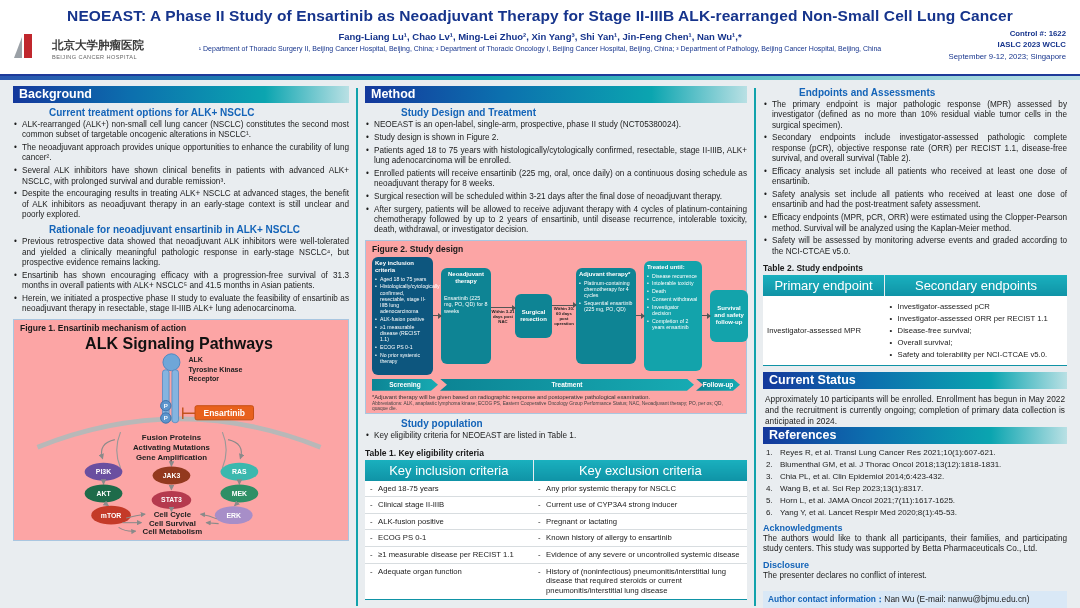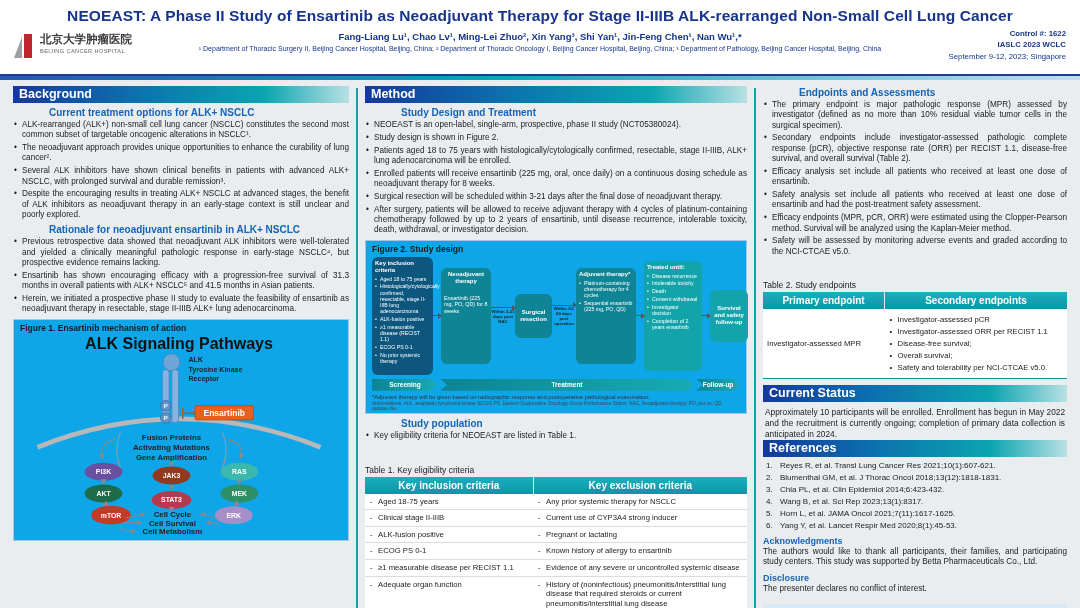--- a/index.html
+++ b/index.html
@@ -5,21 +5,21 @@
   html,body{margin:0;padding:0;}
   body{width:1080px;height:608px;overflow:hidden;font-family:"Liberation Sans",sans-serif;background:#ffffff;}
   .poster{width:1080px;height:608px;display:flex;flex-direction:column;}
 
   
   .header{position:relative;height:74px;background:#fff;flex:none;}
   .header-center{text-align:center;padding-top:7px;}
   .title{font-size:15.5px;font-weight:bold;color:#16348c;letter-spacing:.1px;}
   .authors{font-size:9.5px;font-weight:bold;color:#16348c;margin-top:6px;}
   .affiliations{font-size:7px;color:#16348c;margin-top:3px;}
-  .logo{position:absolute;left:12px;top:32px;display:flex;align-items:flex-start;gap:4px;}
+  .logo{position:absolute;left:12px;top:32px;display:flex;align-items:flex-end;gap:16px;}
   .logo-text .cn{font-size:11.5px;font-weight:bold;color:#3a3a3a;font-family:"DejaVu Sans",sans-serif;}
   .logo-text .en{font-size:5.6px;color:#666;letter-spacing:.4px;margin-top:1px;}
   .conf-info{position:absolute;right:14px;top:28px;text-align:right;color:#16348c;font-size:7.8px;line-height:1.45;}
   .conf-info .b{font-weight:bold;}
   .hdr-line{height:2px;background:#1e3a9a;flex:none;}
   .hdr-strip{height:4px;background:linear-gradient(90deg,#2a57b0,#0fa3ae 45%,#bfe0e6);flex:none;}
 
   
   .content{flex:1;background:#e9edf0;display:flex;gap:7px;padding:6px 13px 4px;box-sizing:border-box;}
   .col-left{width:336px;flex:none;}
@@ -28,21 +28,21 @@
   .vdiv{width:2px;background:#11a3ac;flex:none;margin:2px 0;}
 
   .secbar{height:17px;line-height:17px;padding-left:6px;color:#fff;font-weight:bold;font-size:12.5px;
           background:linear-gradient(90deg,#14389c 0%,#0c6fae 35%,#0ba5b0 75%,#b9e0e4 100%);}
   .subhead{color:#1464b8;font-weight:bold;font-size:10px;margin:4px 0 2px;padding-left:36px;}
   ul.bullets{margin:0;padding:0;list-style:none;font-size:8.2px;color:#1c1c1c;}
   .bullets li{position:relative;padding-left:9px;margin-bottom:2.5px;text-align:justify;line-height:1.26;}
   .bullets li::before{content:"\2022";position:absolute;left:1px;}
 
   
-  .fig-panel{background:#0ea5e9;border:1px solid #a9c6e0;margin-top:4px;padding:3px 6px 2px;}
+  .fig-panel{background:#fca5a5;border:1px solid #a9c6e0;margin-top:4px;padding:3px 6px 2px;}
   .fig-caption{font-size:8.5px;font-weight:bold;color:#1a1a1a;margin-bottom:1px;}
 
   
   .flow{display:flex;align-items:center;margin-top:3px;}
   .fbox{border-radius:6px;color:#fff;padding:3px 3px;box-sizing:border-box;flex:none;}
   .fbox .ftitle{font-weight:bold;font-size:6px;line-height:1.15;margin-bottom:2px;}
   .fbox.tc .ftitle{text-align:center;}
   .fbox ul{margin:0;padding:0;list-style:none;font-size:5.2px;line-height:1.2;}
   .fbox ul li{position:relative;padding-left:5px;margin-bottom:1.5px;text-align:left;}
   .fbox ul li::before{content:"\2022";position:absolute;left:0;}
@@ -58,23 +58,23 @@
   .fa-label{font-size:4.3px;font-weight:bold;color:#222;text-align:center;line-height:1.15;margin-top:1.5px;width:24px;}
   .phases{display:flex;gap:2px;margin-top:4px;}
   .phase{height:12px;display:flex;align-items:center;justify-content:center;color:#fff;font-weight:bold;font-size:6.5px;
          background:linear-gradient(90deg,#0c8494,#17abb3);}
   .phase.first{clip-path:polygon(0 0,calc(100% - 7px) 0,100% 50%,calc(100% - 7px) 100%,0 100%);}
   .phase.next{clip-path:polygon(0 0,calc(100% - 7px) 0,100% 50%,calc(100% - 7px) 100%,0 100%,7px 50%);}
   .fig-foot{font-size:5.8px;color:#333;margin-top:3px;}
   .fig-abbr{font-size:4.8px;color:#444;margin-top:1.5px;}
 
   
-  .tbl-caption{font-size:8.5px;font-weight:normal;color:#1a1a1a;margin:23px 0 2px;}
+  .tbl-caption{font-size:8.5px;font-weight:bold;color:#1a1a1a;margin:6px 0 2px;}
   table.data{width:100%;border-collapse:collapse;background:#fff;border-bottom:1.5px solid #0f93a6;}
-  table.data th{background:linear-gradient(180deg,#1ab0be,#0f93a6);color:#fff;font-size:10px;font-weight:bold;padding:3px 2px;border-left:1.5px solid #e9edf0;}
+  table.data th{background:linear-gradient(180deg,#1ab0be,#0f93a6);color:#fff;font-size:13px;font-weight:normal;padding:3px 2px;border-left:1.5px solid #e9edf0;}
   table.data th:first-child{border-left:none;}
   table.data td{font-size:7.7px;color:#222;padding:3px 4px 3px 13px;border-bottom:1px solid #d8dde0;vertical-align:top;position:relative;text-align:left;line-height:1.25;}
   table.data td.dash::before{content:"-";position:absolute;left:5px;}
   table.data tr:last-child td{border-bottom:none;}
   table.data td.plain{padding-left:4px;vertical-align:middle;}
   .t2list{margin:0;padding:0;list-style:none;font-size:7.7px;color:#222;}
   .t2list li{position:relative;padding-left:9px;margin:2.5px 0;}
   .t2list li::before{content:"\2022";position:absolute;left:1px;}
 
   

